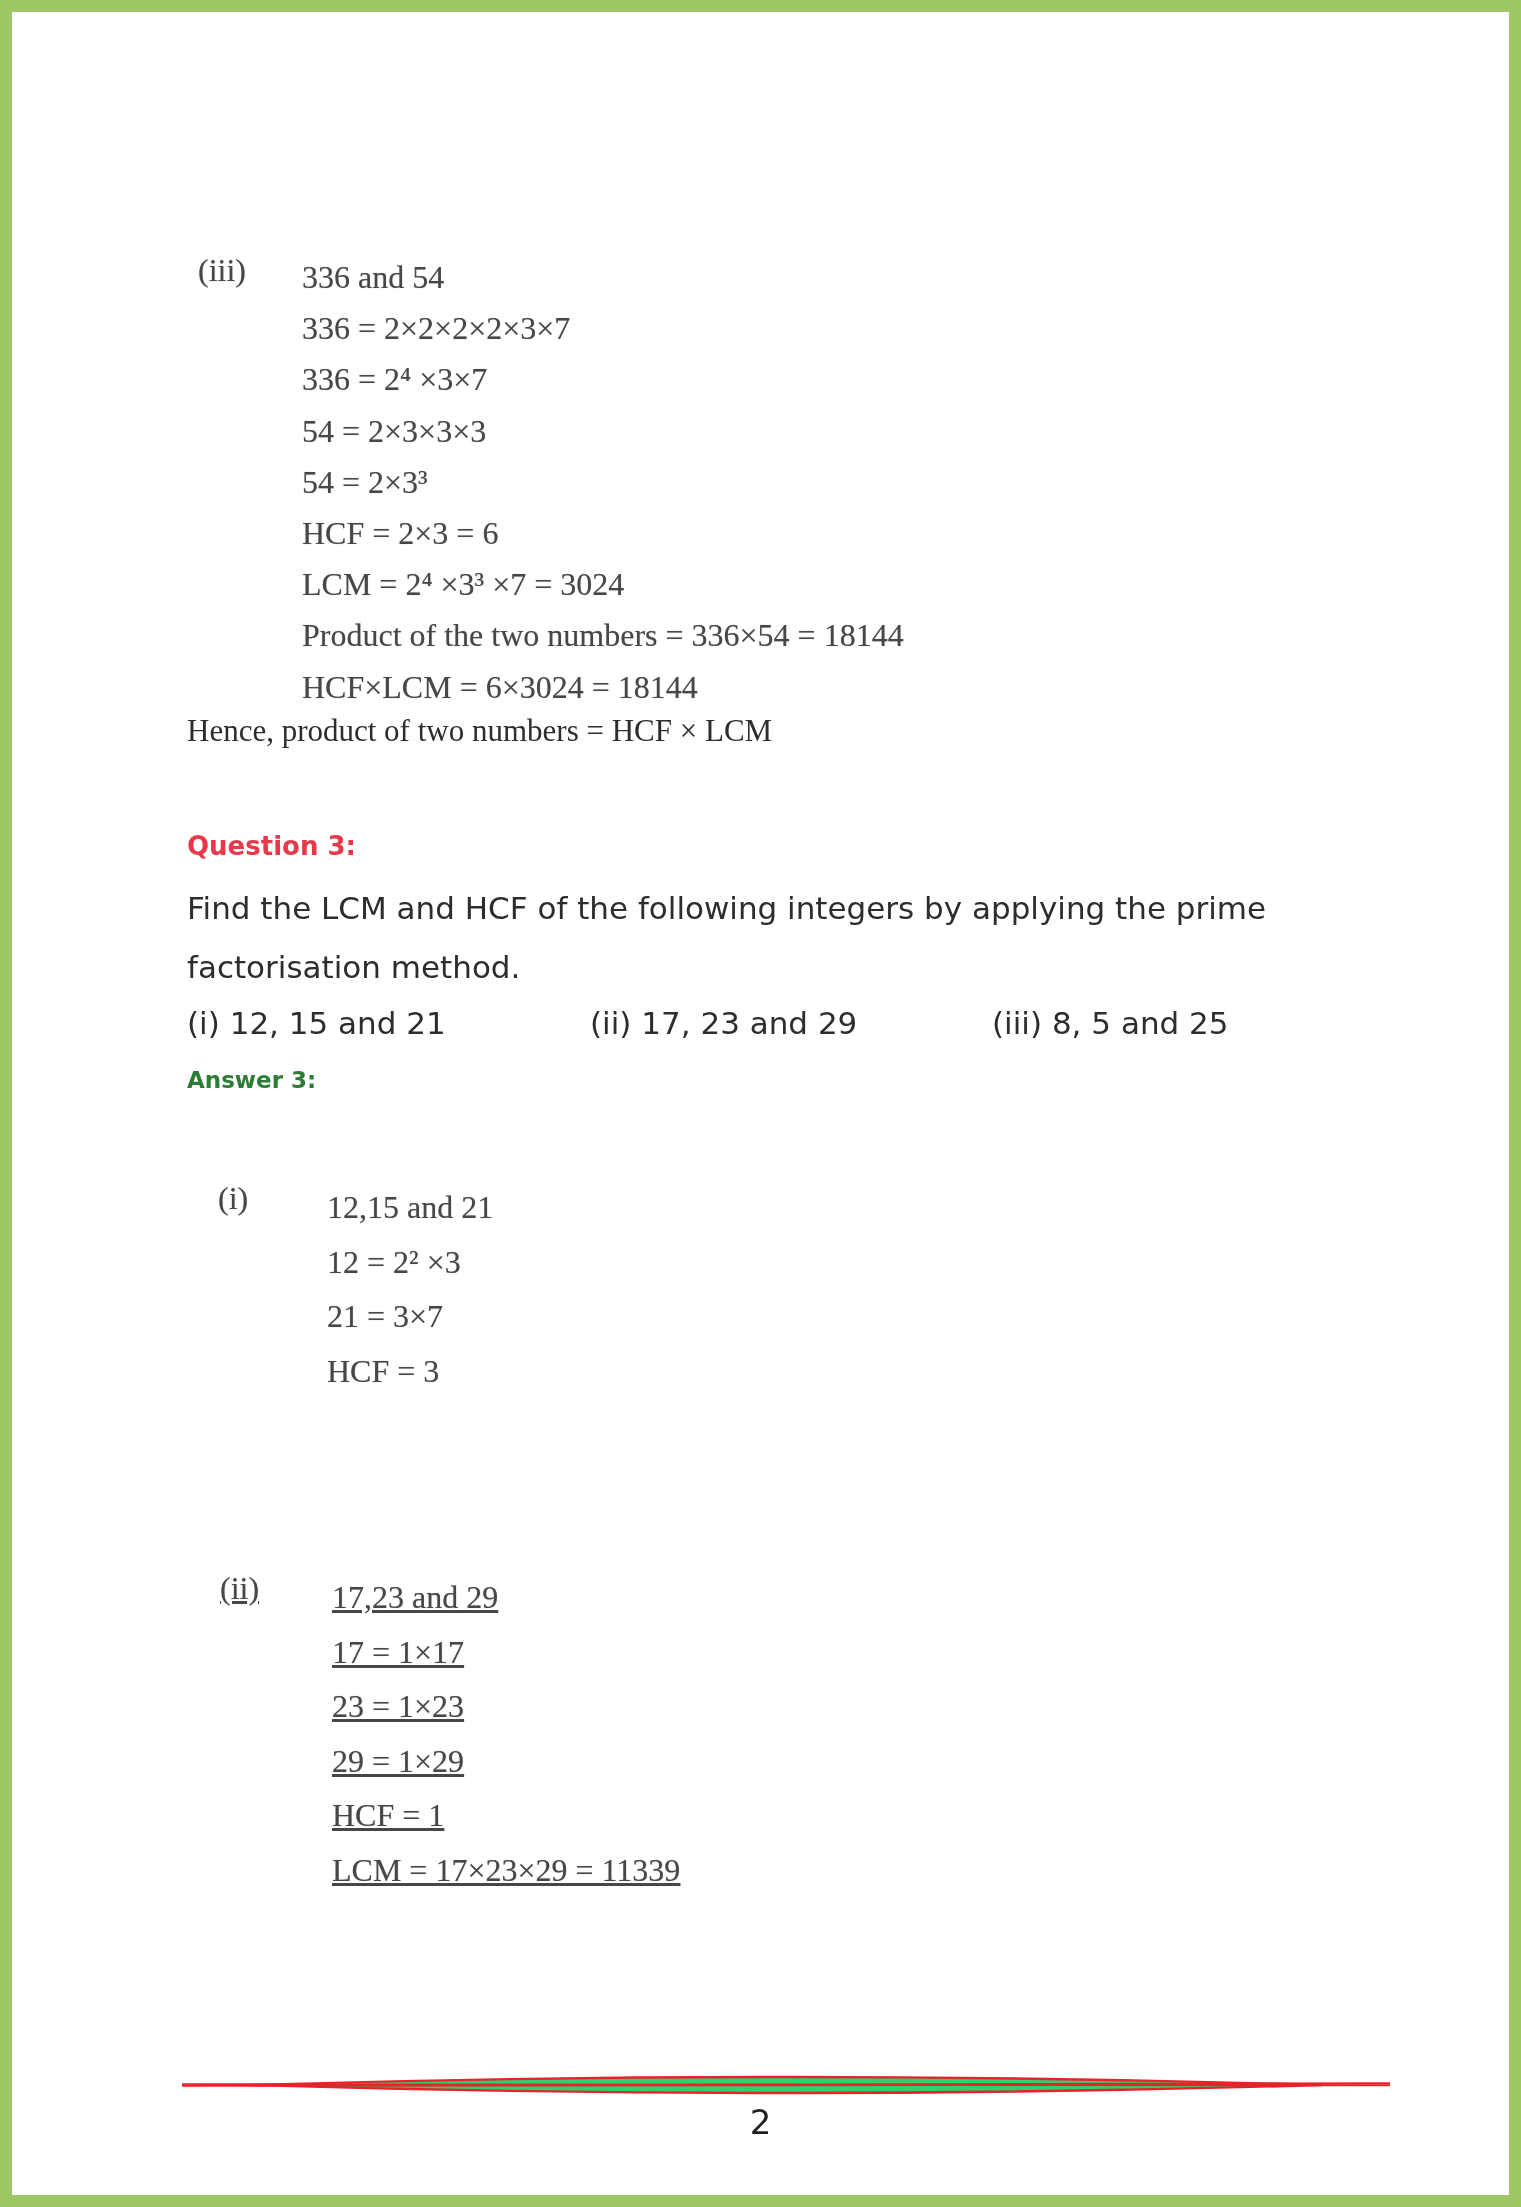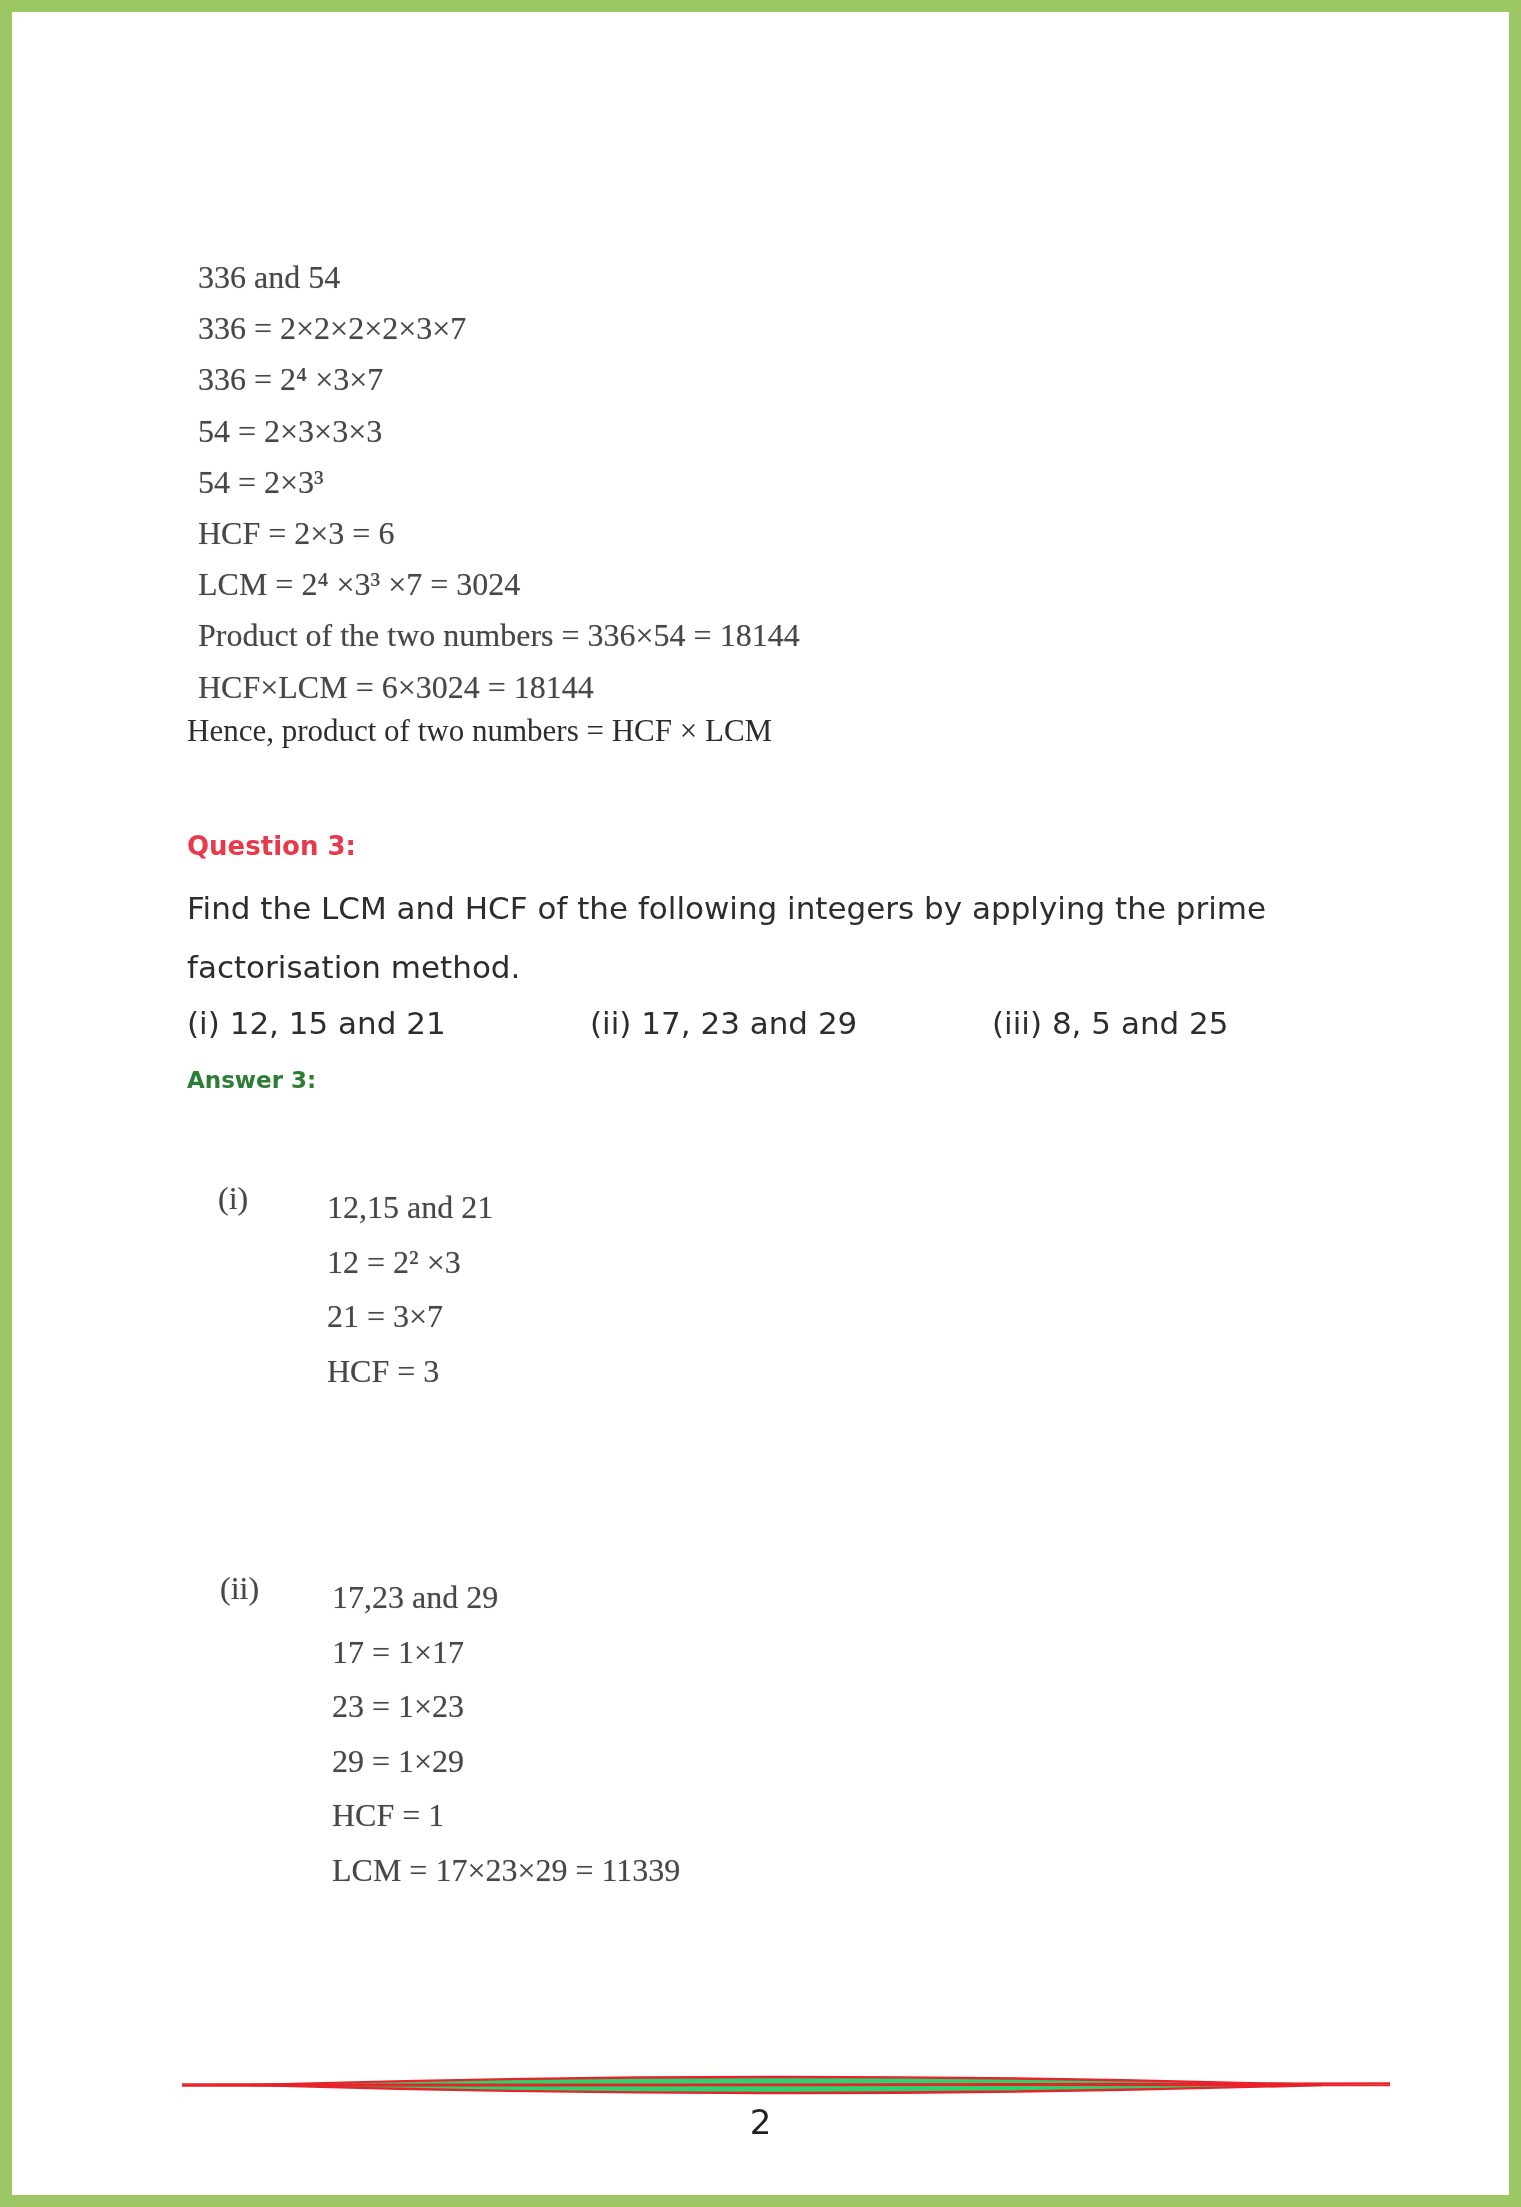--- a/index.html
+++ b/index.html
@@ -29,21 +29,21 @@
     text-shadow:0 0 1px rgba(70,70,70,.45);
   }
   .math-label{flex:0 0 auto;}
   .math-lines div{white-space:pre;}
   .mb-top{left:186px;top:240px;font-size:32px;}
   .mb-top .math-label{width:104px;}
   .mb-top .math-lines div{line-height:51.2px;height:51.2px;}
   .mb-i{left:206px;top:1168px;font-size:32px;}
   .mb-i .math-label{width:109px;}
   .mb-i .math-lines div{line-height:54.5px;height:54.5px;}
-  .mb-ii{left:208px;top:1558px;font-size:32px;}
+  .mb-ii{left:208px;top:1558px;font-size:32px;text-decoration:underline;}
   .mb-ii .math-label{width:112px;}
   .mb-ii .math-lines div{line-height:54.5px;height:54.5px;}
 
   
   .sans-line{position:absolute;left:175px;font-size:31px;line-height:40px;white-space:pre;}
   .hence{top:699px;font-family:Liberation Serif, serif;}
   .q-heading{top:814px;font-size:26px;font-weight:bold;color:var(--question-red);}
   .q-line1{top:876px;}
   .q-line2{top:935px;}
   .q-items{top:991px;width:1180px;}
@@ -58,20 +58,21 @@
     position:absolute;left:0;top:2090px;width:1497px;
     text-align:center;font-size:34px;color:#1f1f1f;
   }
 </style>
 </head>
 <body>
 
 <div class="page">
 
   <div class="math-block mb-top">
+    <div class="math-label">(iii)</div>
     <div class="math-lines">
       <div>336 and 54</div>
       <div>336 = 2×2×2×2×3×7</div>
       <div>336 = 2⁴ ×3×7</div>
       <div>54 = 2×3×3×3</div>
       <div>54 = 2×3³</div>
       <div>HCF = 2×3 = 6</div>
       <div>LCM = 2⁴ ×3³ ×7 = 3024</div>
       <div>Product of the two numbers = 336×54 = 18144</div>
       <div>HCF×LCM = 6×3024 = 18144</div>

